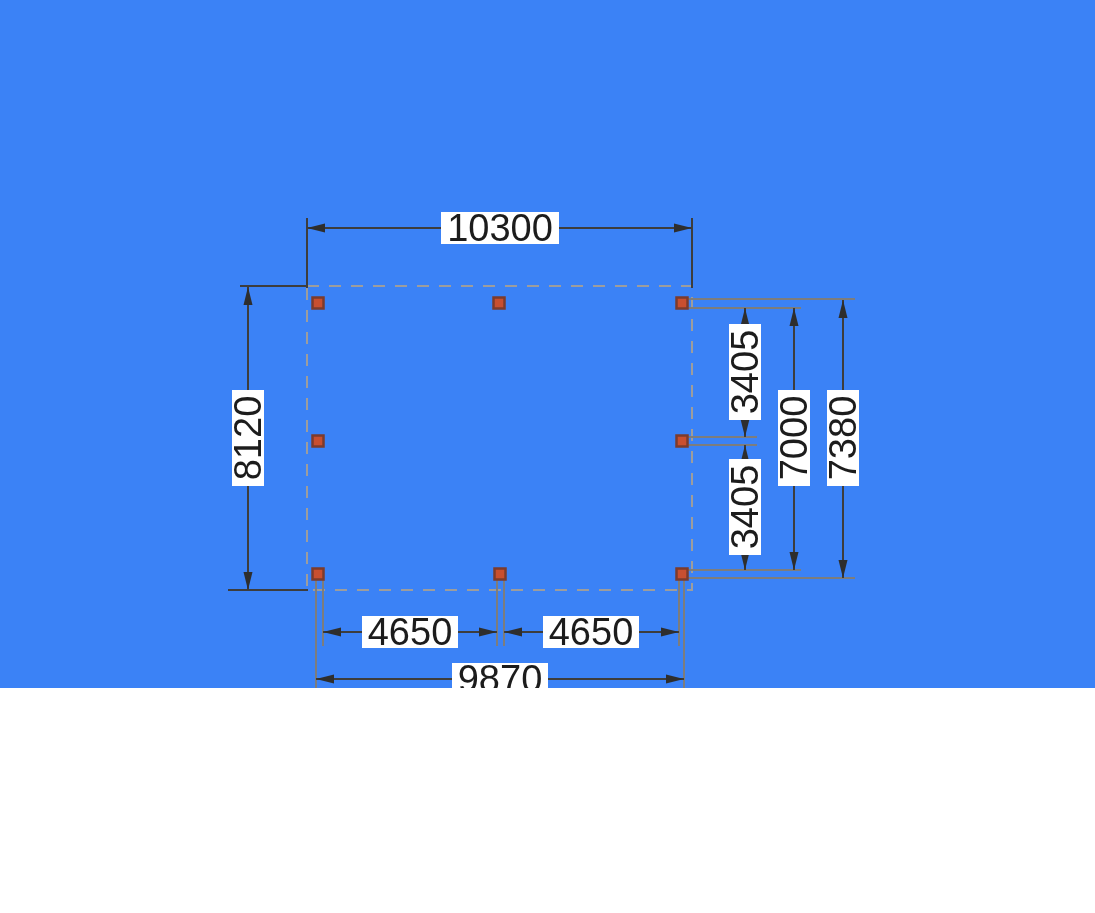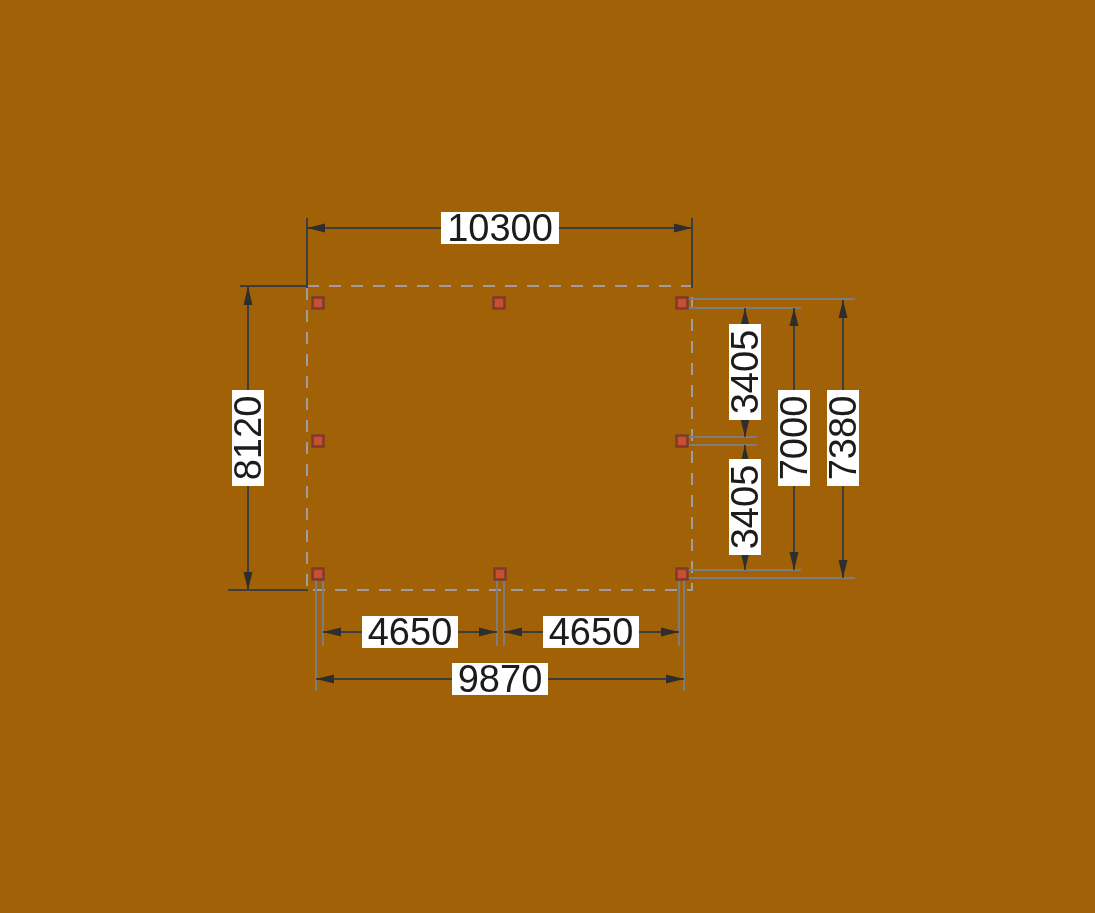--- a/index.html
+++ b/index.html
@@ -3,22 +3,22 @@
 <meta charset="utf-8">
 <style>
   html, body {
     margin: 0;
     padding: 0;
     background: #ffffff;
   }
   #canvas {
     position: relative;
     width: 1095px;
-    height: 913px;
-    background: #a16207;
+    height: 688px;
+    background: #3b82f6;
     overflow: hidden;
     font-family: "Liberation Sans", sans-serif;
   }
   svg { display: block; }
   .dimline   { stroke: #3d3d3d; stroke-width: 2; fill: none; }
   .extline   { stroke: #3d3d3d; stroke-width: 2; fill: none; }
   .beamline  { stroke: #7d7d7d; stroke-width: 2; fill: none; }
   .dashline  { stroke: #9d9d9d; stroke-width: 2; fill: none; stroke-dasharray: 12 10; }
   .arrow     { fill: #2e2e2e; stroke: none; }
   .dimtext {

